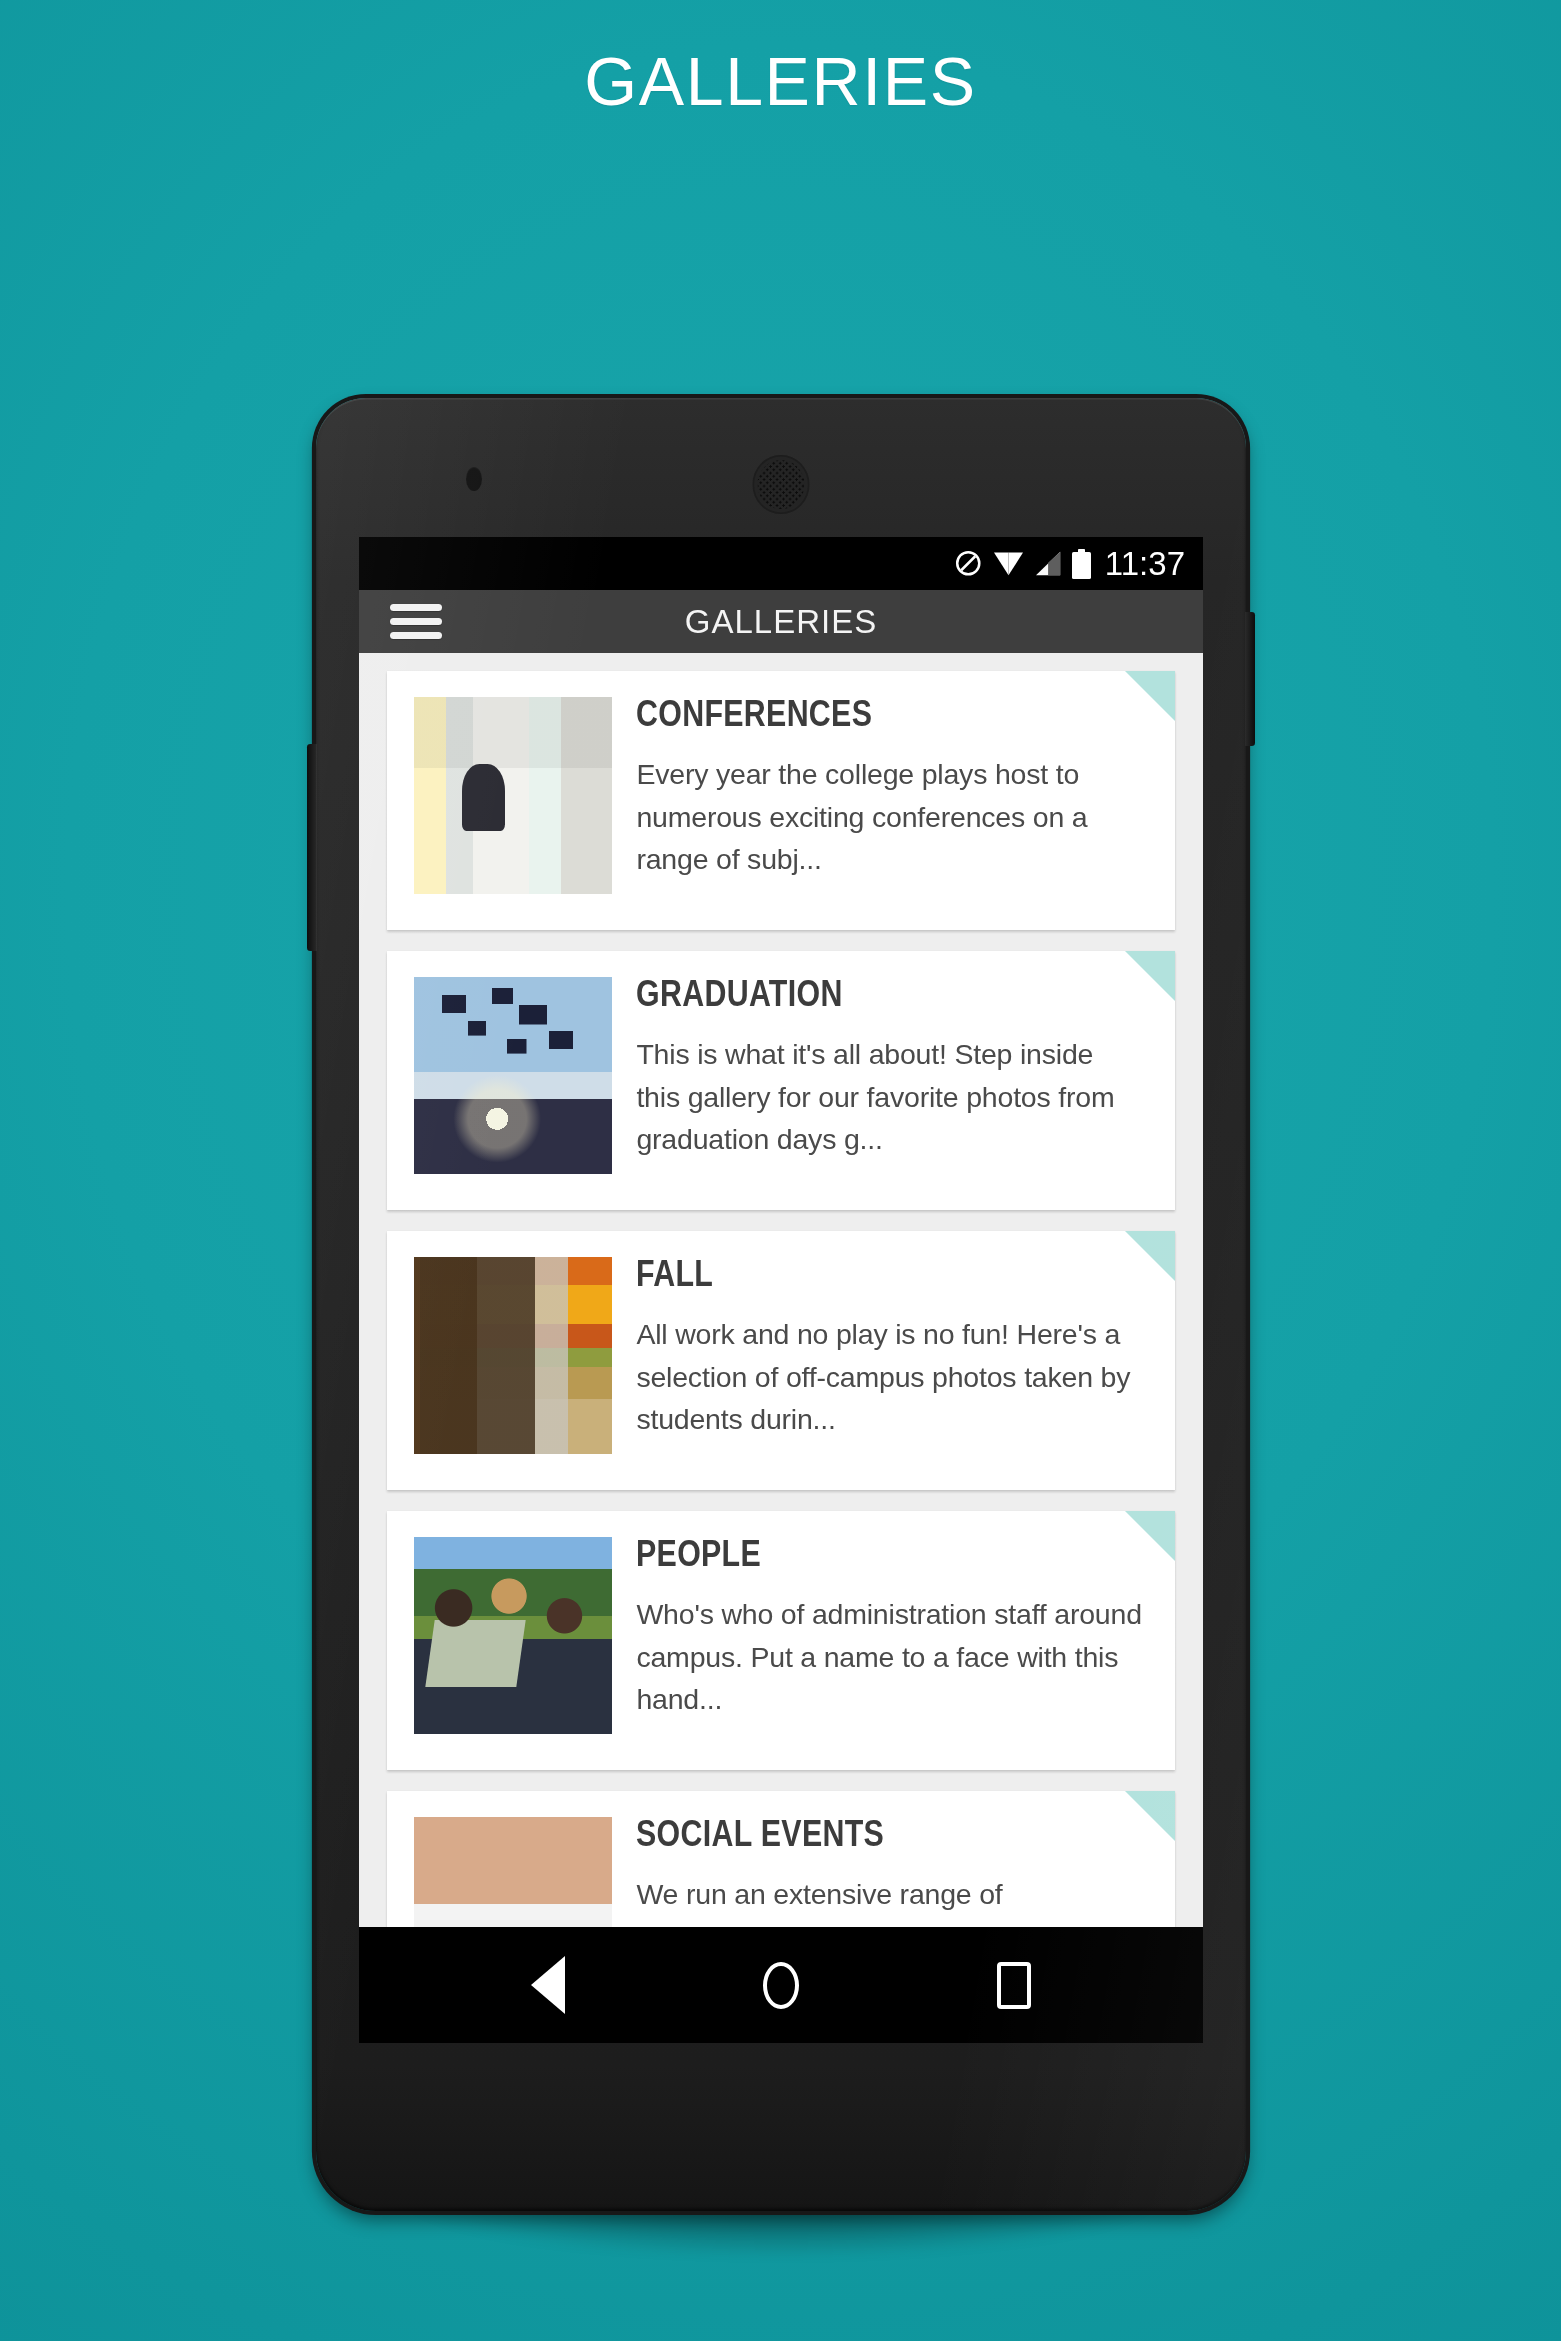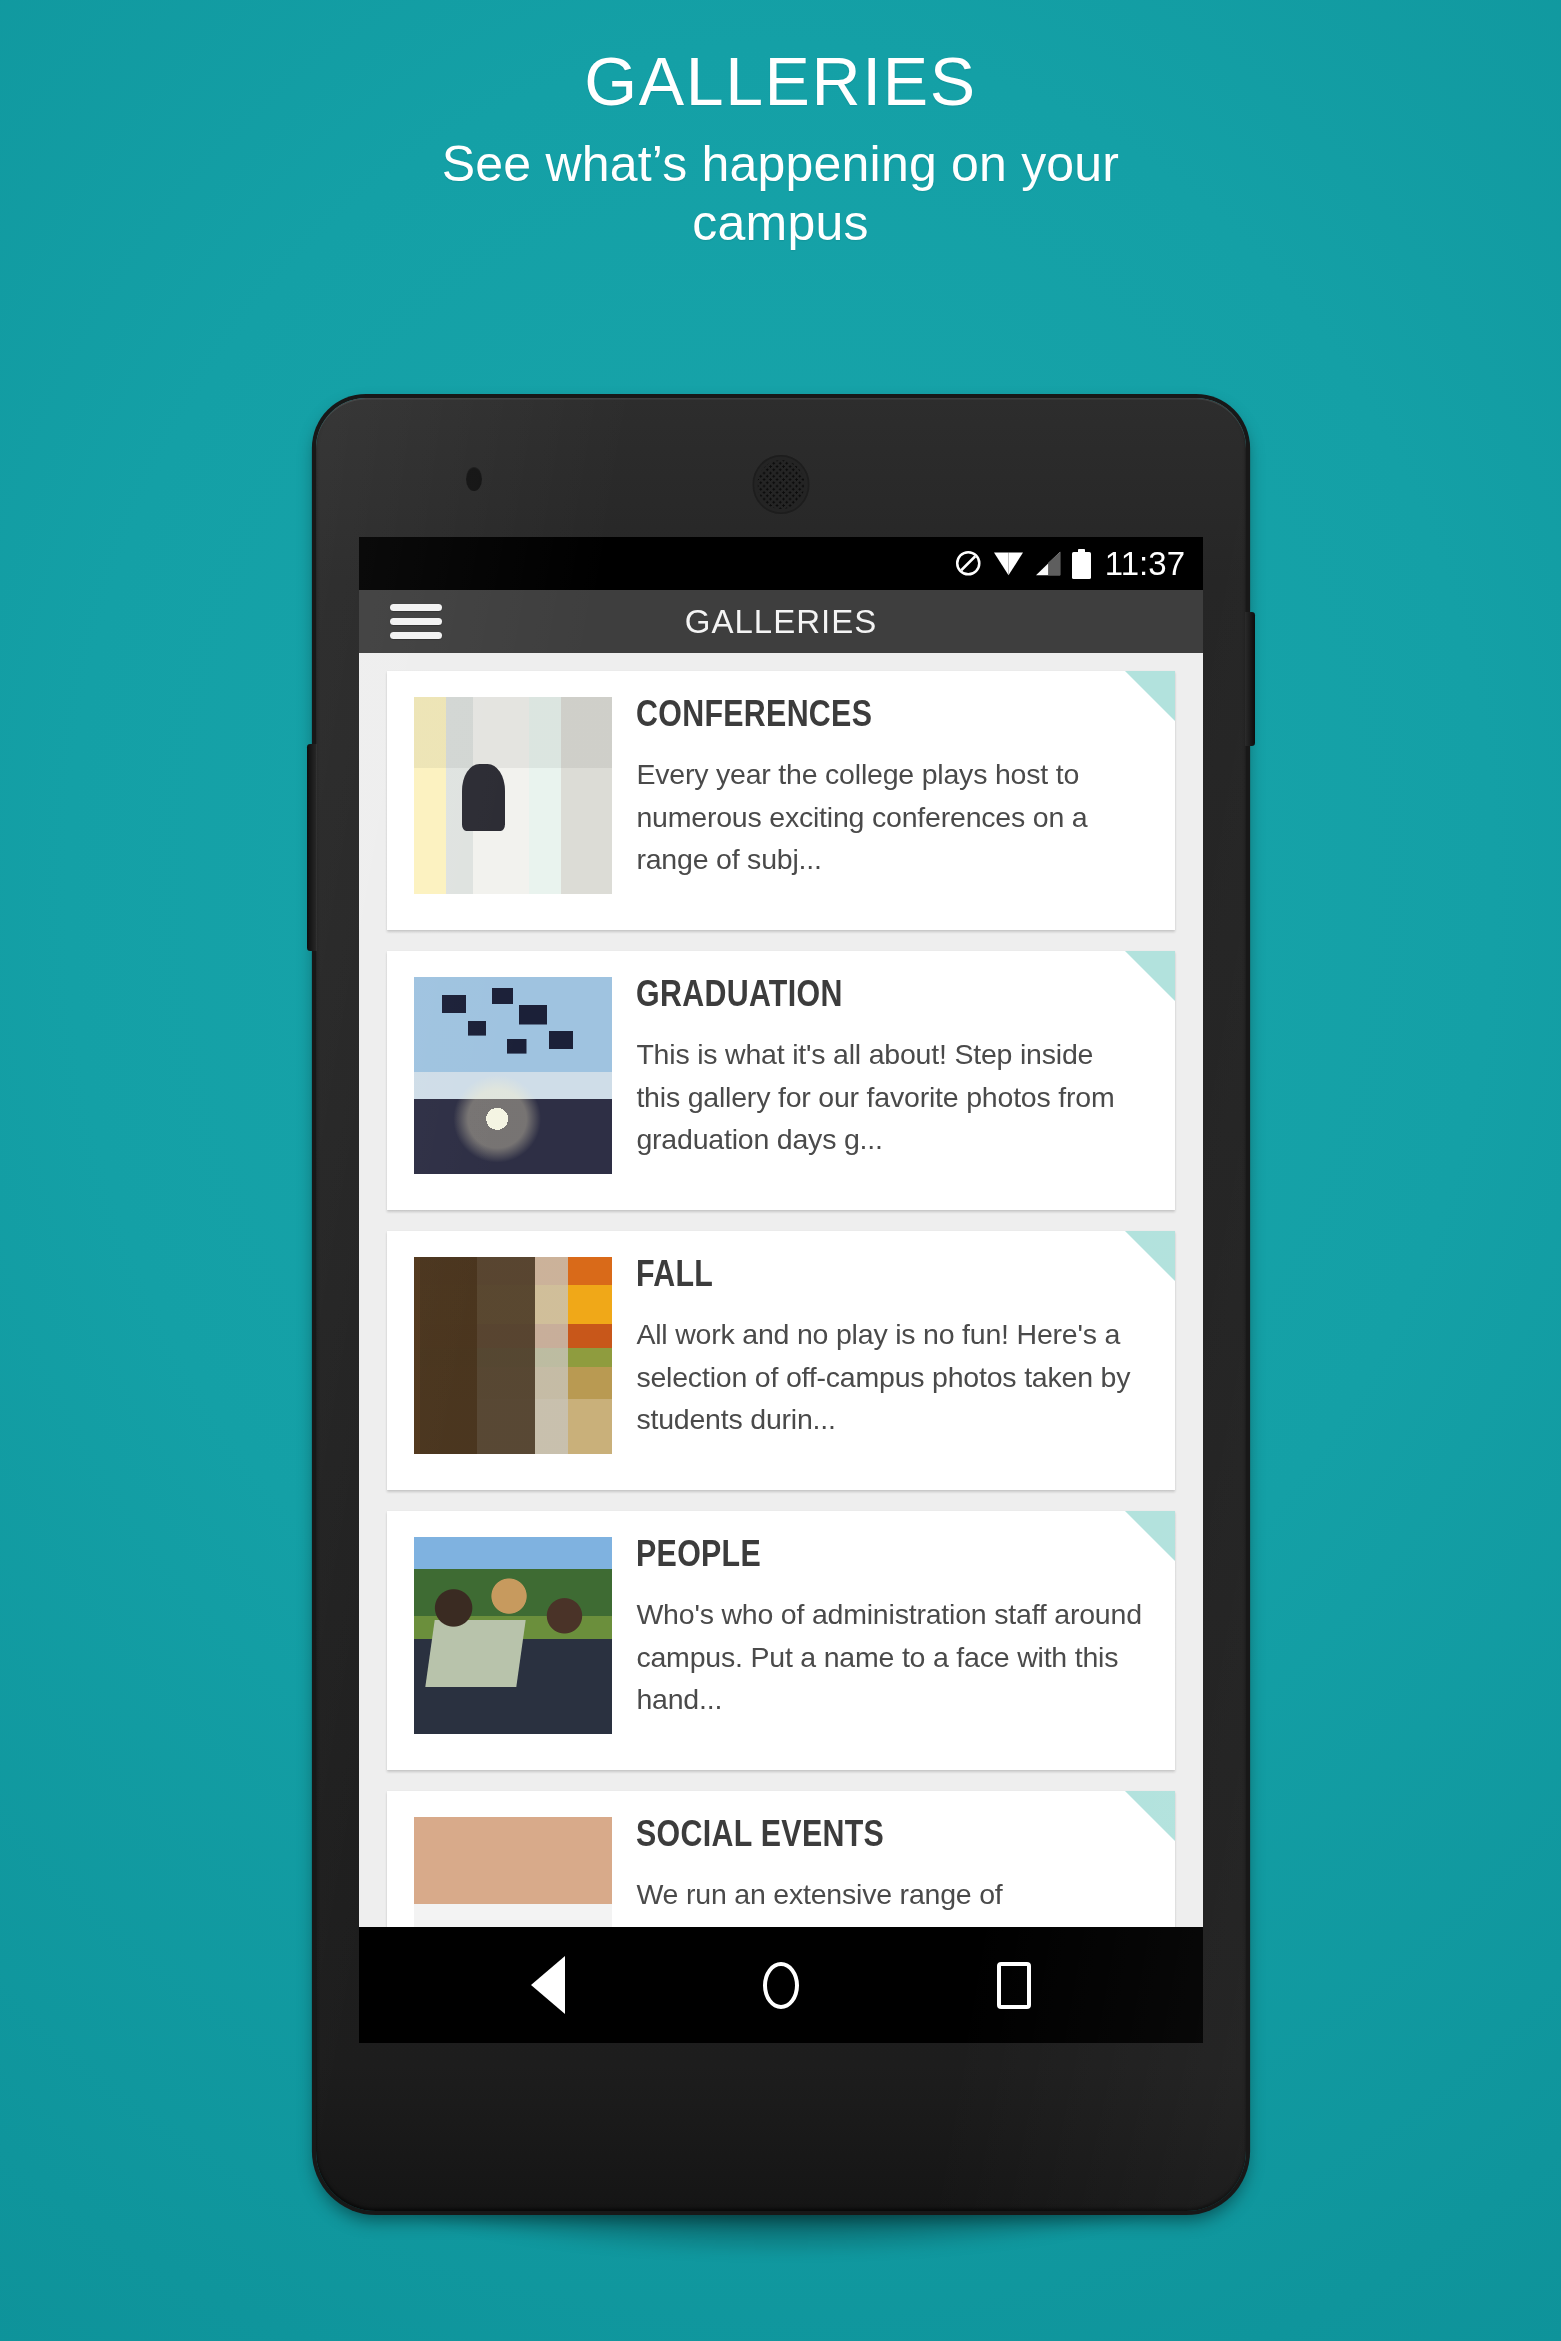--- a/index.html
+++ b/index.html
@@ -254,21 +254,20 @@
   #navbar .nav-btn{ width:63px; height:63px; display:flex; align-items:center; justify-content:center; cursor:pointer; }
   .nav-back{ width:0;height:0; border-top:29px solid transparent; border-bottom:29px solid transparent; border-right:34px solid #ffffff; }
   .nav-home{ width:36px; height:47px; border:4.9px solid #ffffff; border-radius:50%; }
   .nav-recent{ width:34px; height:47px; border:4.9px solid #ffffff; border-radius:4.1px; }
 </style>
 </head>
 <body>
 
 <div id="promo">
   <div class="title">GALLERIES</div>
-  <div class="subtitle">See what’s happening on your campus</div>
 </div>
 
 <div id="phone-shadow"></div>
 
 <div id="phone">
 
   <div class="btn-volume"></div>
   <div class="btn-power"></div>
 
   <div class="front-camera"></div>

